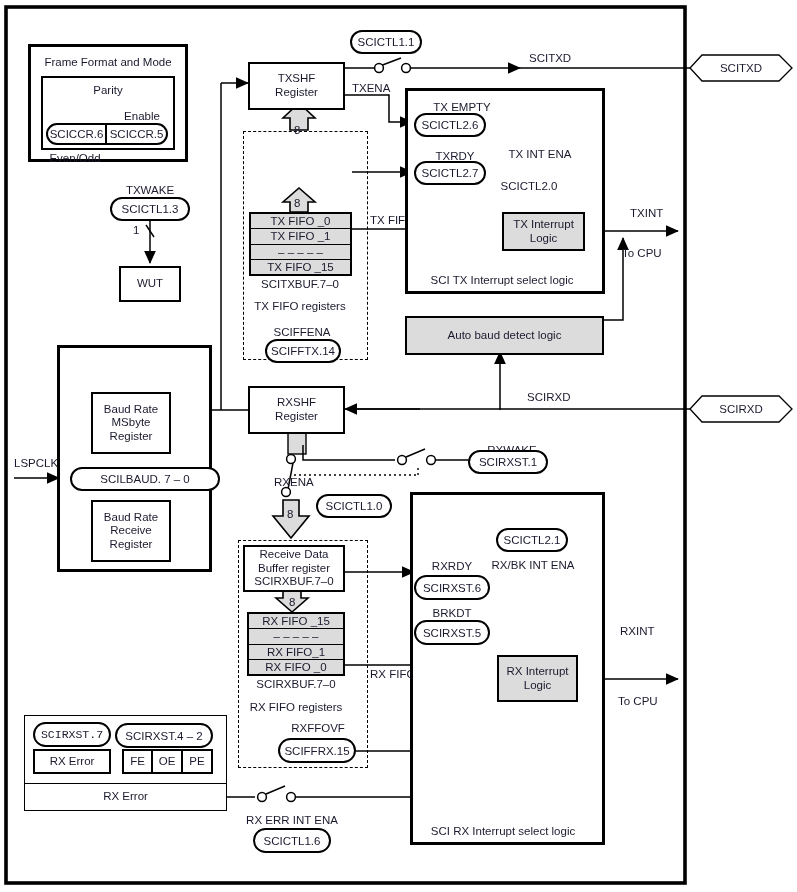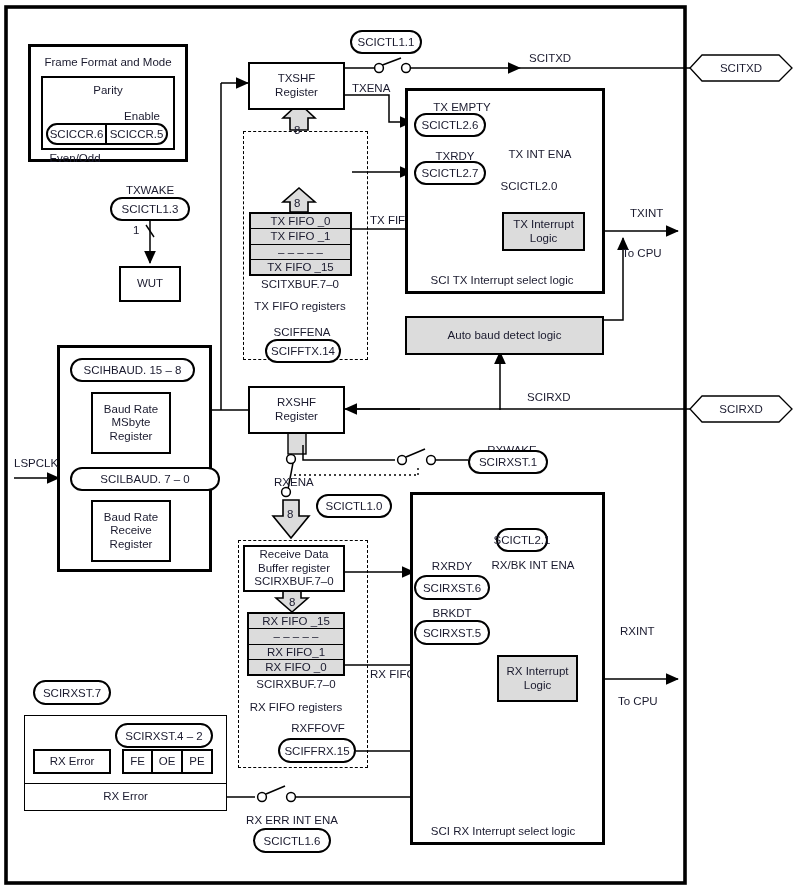--- a/index.html
+++ b/index.html
@@ -140,21 +140,20 @@
   <div class="lbl ctr" style="left:150px;top:184px;">TXWAKE</div>
   <div class="pill" style="left:110px;top:197px;width:80px;height:24px;">SCICTL1.3</div>
   <svg width="60" height="50" style="position:absolute;left:124px;top:221px;">
     <line x1="26" y1="0" x2="26" y2="42" stroke="#000" stroke-width="1.5" marker-end="url(#ar)"></line>
     <line x1="30" y1="16" x2="22" y2="4" stroke="#000" stroke-width="1.4"></line>
   </svg>
   <div class="lbl" style="left:133px;top:224px;">1</div>
   <div class="box" style="left:119px;top:266px;width:62px;height:36px;">WUT</div>
 
   <div class="outer" style="left:57px;top:345px;width:155px;height:227px;"></div>
-  <div class="pill" style="left:70px;top:358px;width:125px;height:24px;">SCIHBAUD. 15 – 8</div>
   <div class="box" style="left:91px;top:392px;width:80px;height:62px;">
     <span>Baud Rate</span>
     <span>MSbyte</span>
     <span>Register</span>
   </div>
   <div class="pill" style="left:70px;top:467px;width:150px;height:24px;">SCILBAUD. 7 – 0</div>
   <div class="box" style="left:91px;top:500px;width:80px;height:62px;">
     <span>Baud Rate</span>
     <span>Receive</span>
     <span>Register</span>
@@ -230,36 +229,36 @@
     <div class="row">RX FIFO_1</div>
     <div class="row">RX FIFO _0</div>
   </div>
   <div class="lbl ctr" style="left:296px;top:678px;">SCIRXBUF.7–0</div>
   <div class="lbl ctr" style="left:296px;top:701px;">RX FIFO registers</div>
   <div class="lbl ctr" style="left:318px;top:722px;">RXFFOVF</div>
   <div class="pill" style="left:278px;top:738px;width:78px;height:25px;">SCIFFRX.15</div>
   <div class="lbl" style="left:370px;top:668px;">RX FIFO Interrupt</div>
 
   <div class="outer" style="left:410px;top:492px;width:195px;height:353px;"></div>
-  <div class="pill" style="left:496px;top:528px;width:52px;height:24px;">SCICTL2.1</div>
+  <div class="pill" style="left:496px;top:528px;width:72px;height:24px;">SCICTL2.1</div>
   <div class="lbl ctr" style="left:533px;top:559px;">RX/BK INT ENA</div>
   <div class="lbl ctr" style="left:452px;top:560px;">RXRDY</div>
   <div class="pill" style="left:414px;top:575px;width:76px;height:25px;">SCIRXST.6</div>
   <div class="lbl ctr" style="left:452px;top:607px;">BRKDT</div>
   <div class="pill" style="left:414px;top:620px;width:76px;height:25px;">SCIRXST.5</div>
   <div class="box gray" style="left:497px;top:655px;width:81px;height:47px;">
     <span>RX Interrupt</span>
     <span>Logic</span>
   </div>
   <div class="lbl" style="left:620px;top:625px;">RXINT</div>
   <div class="lbl" style="left:618px;top:695px;">To CPU</div>
   <div class="lbl ctr" style="left:503px;top:825px;">SCI RX Interrupt select logic</div>
 
   <div class="box thin" style="left:24px;top:715px;width:203px;height:95px;justify-content:flex-start;"></div>
-  <div class="pill" style="left:33px;top:680px;width:78px;height:25px;">SCIRXST.7</div>
+  <div class="pill" style="left:33px;top:722px;width:78px;height:25px;font-family:Liberation Mono, monospace;">SCIRXST.7</div>
   <div class="pill" style="left:115px;top:723px;width:98px;height:25px;">SCIRXST.4 – 2</div>
   <div class="box" style="left:33px;top:749px;width:78px;height:25px;">RX Error</div>
   <div class="box" style="left:122px;top:749px;width:30px;height:25px;border-right-width:1.4px;">FE</div>
   <div class="box" style="left:152px;top:749px;width:30px;height:25px;border-left-width:1.4px;border-right-width:1.4px;">OE</div>
   <div class="box" style="left:182px;top:749px;width:31px;height:25px;border-left-width:1.4px;">PE</div>
   <div class="box thin" style="left:24px;top:783px;width:203px;height:28px;">RX Error</div>
   <div class="lbl ctr" style="left:292px;top:814px;">RX ERR INT ENA</div>
   <div class="pill" style="left:253px;top:828px;width:78px;height:25px;">SCICTL1.6</div>
 
 </div>

